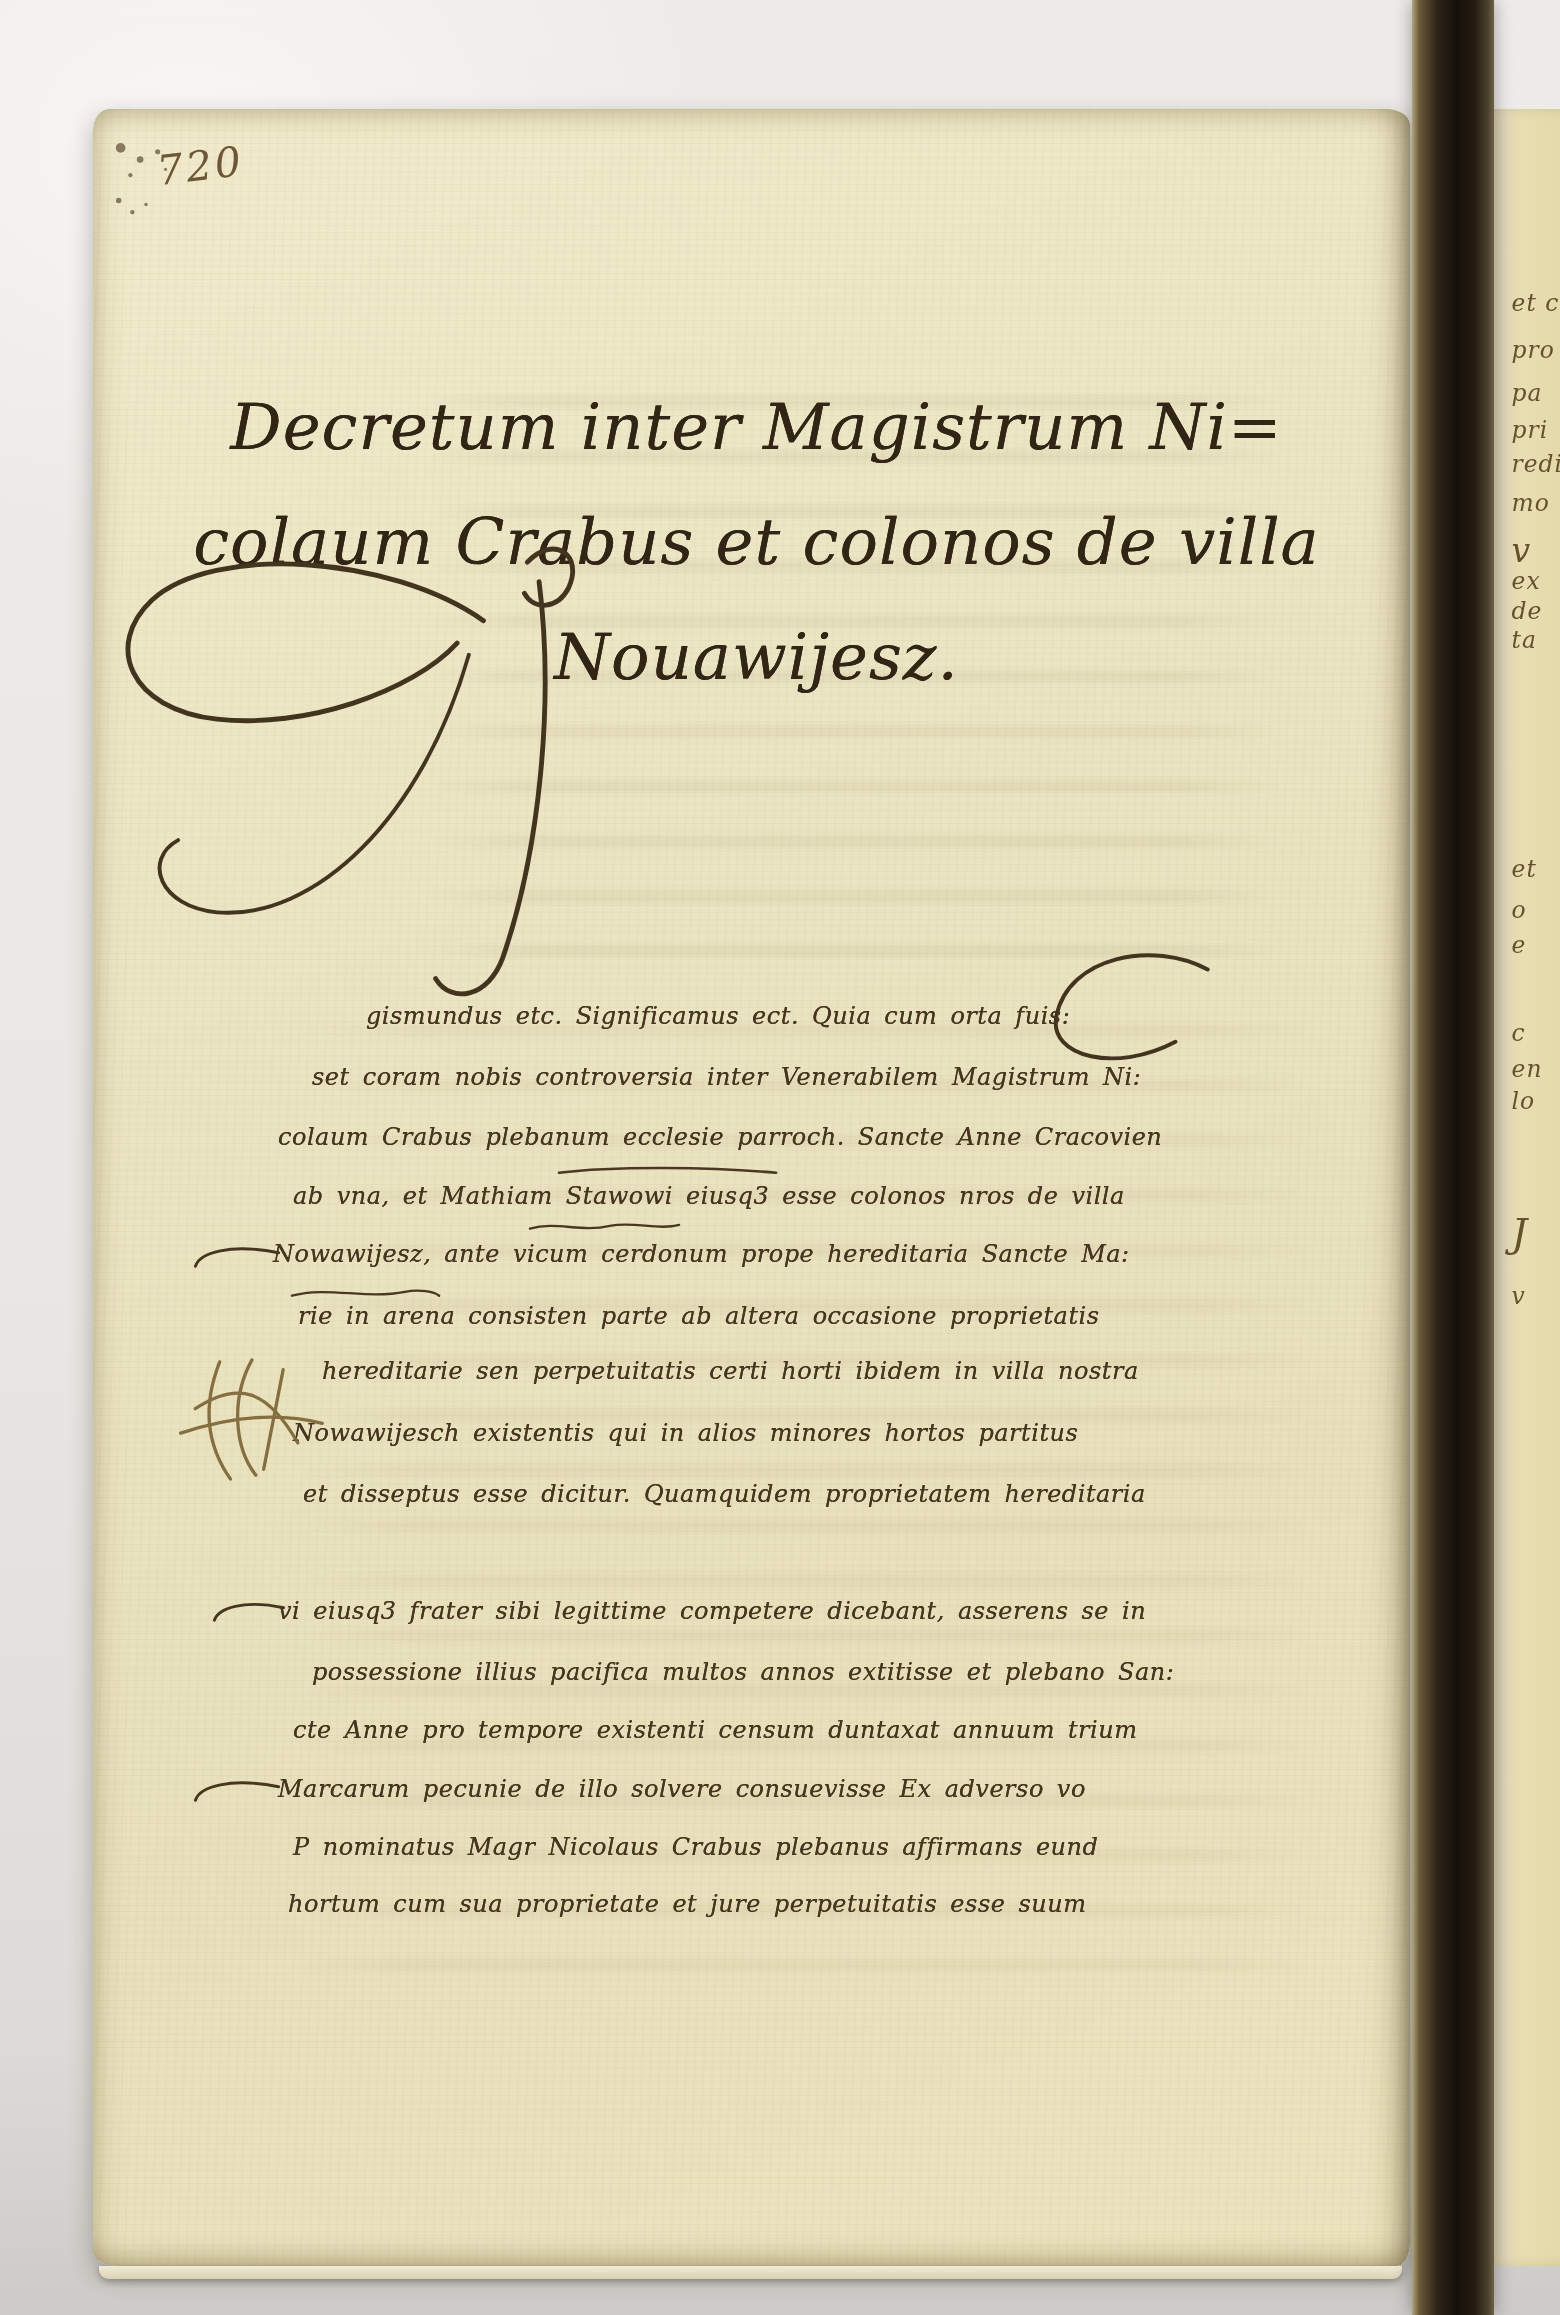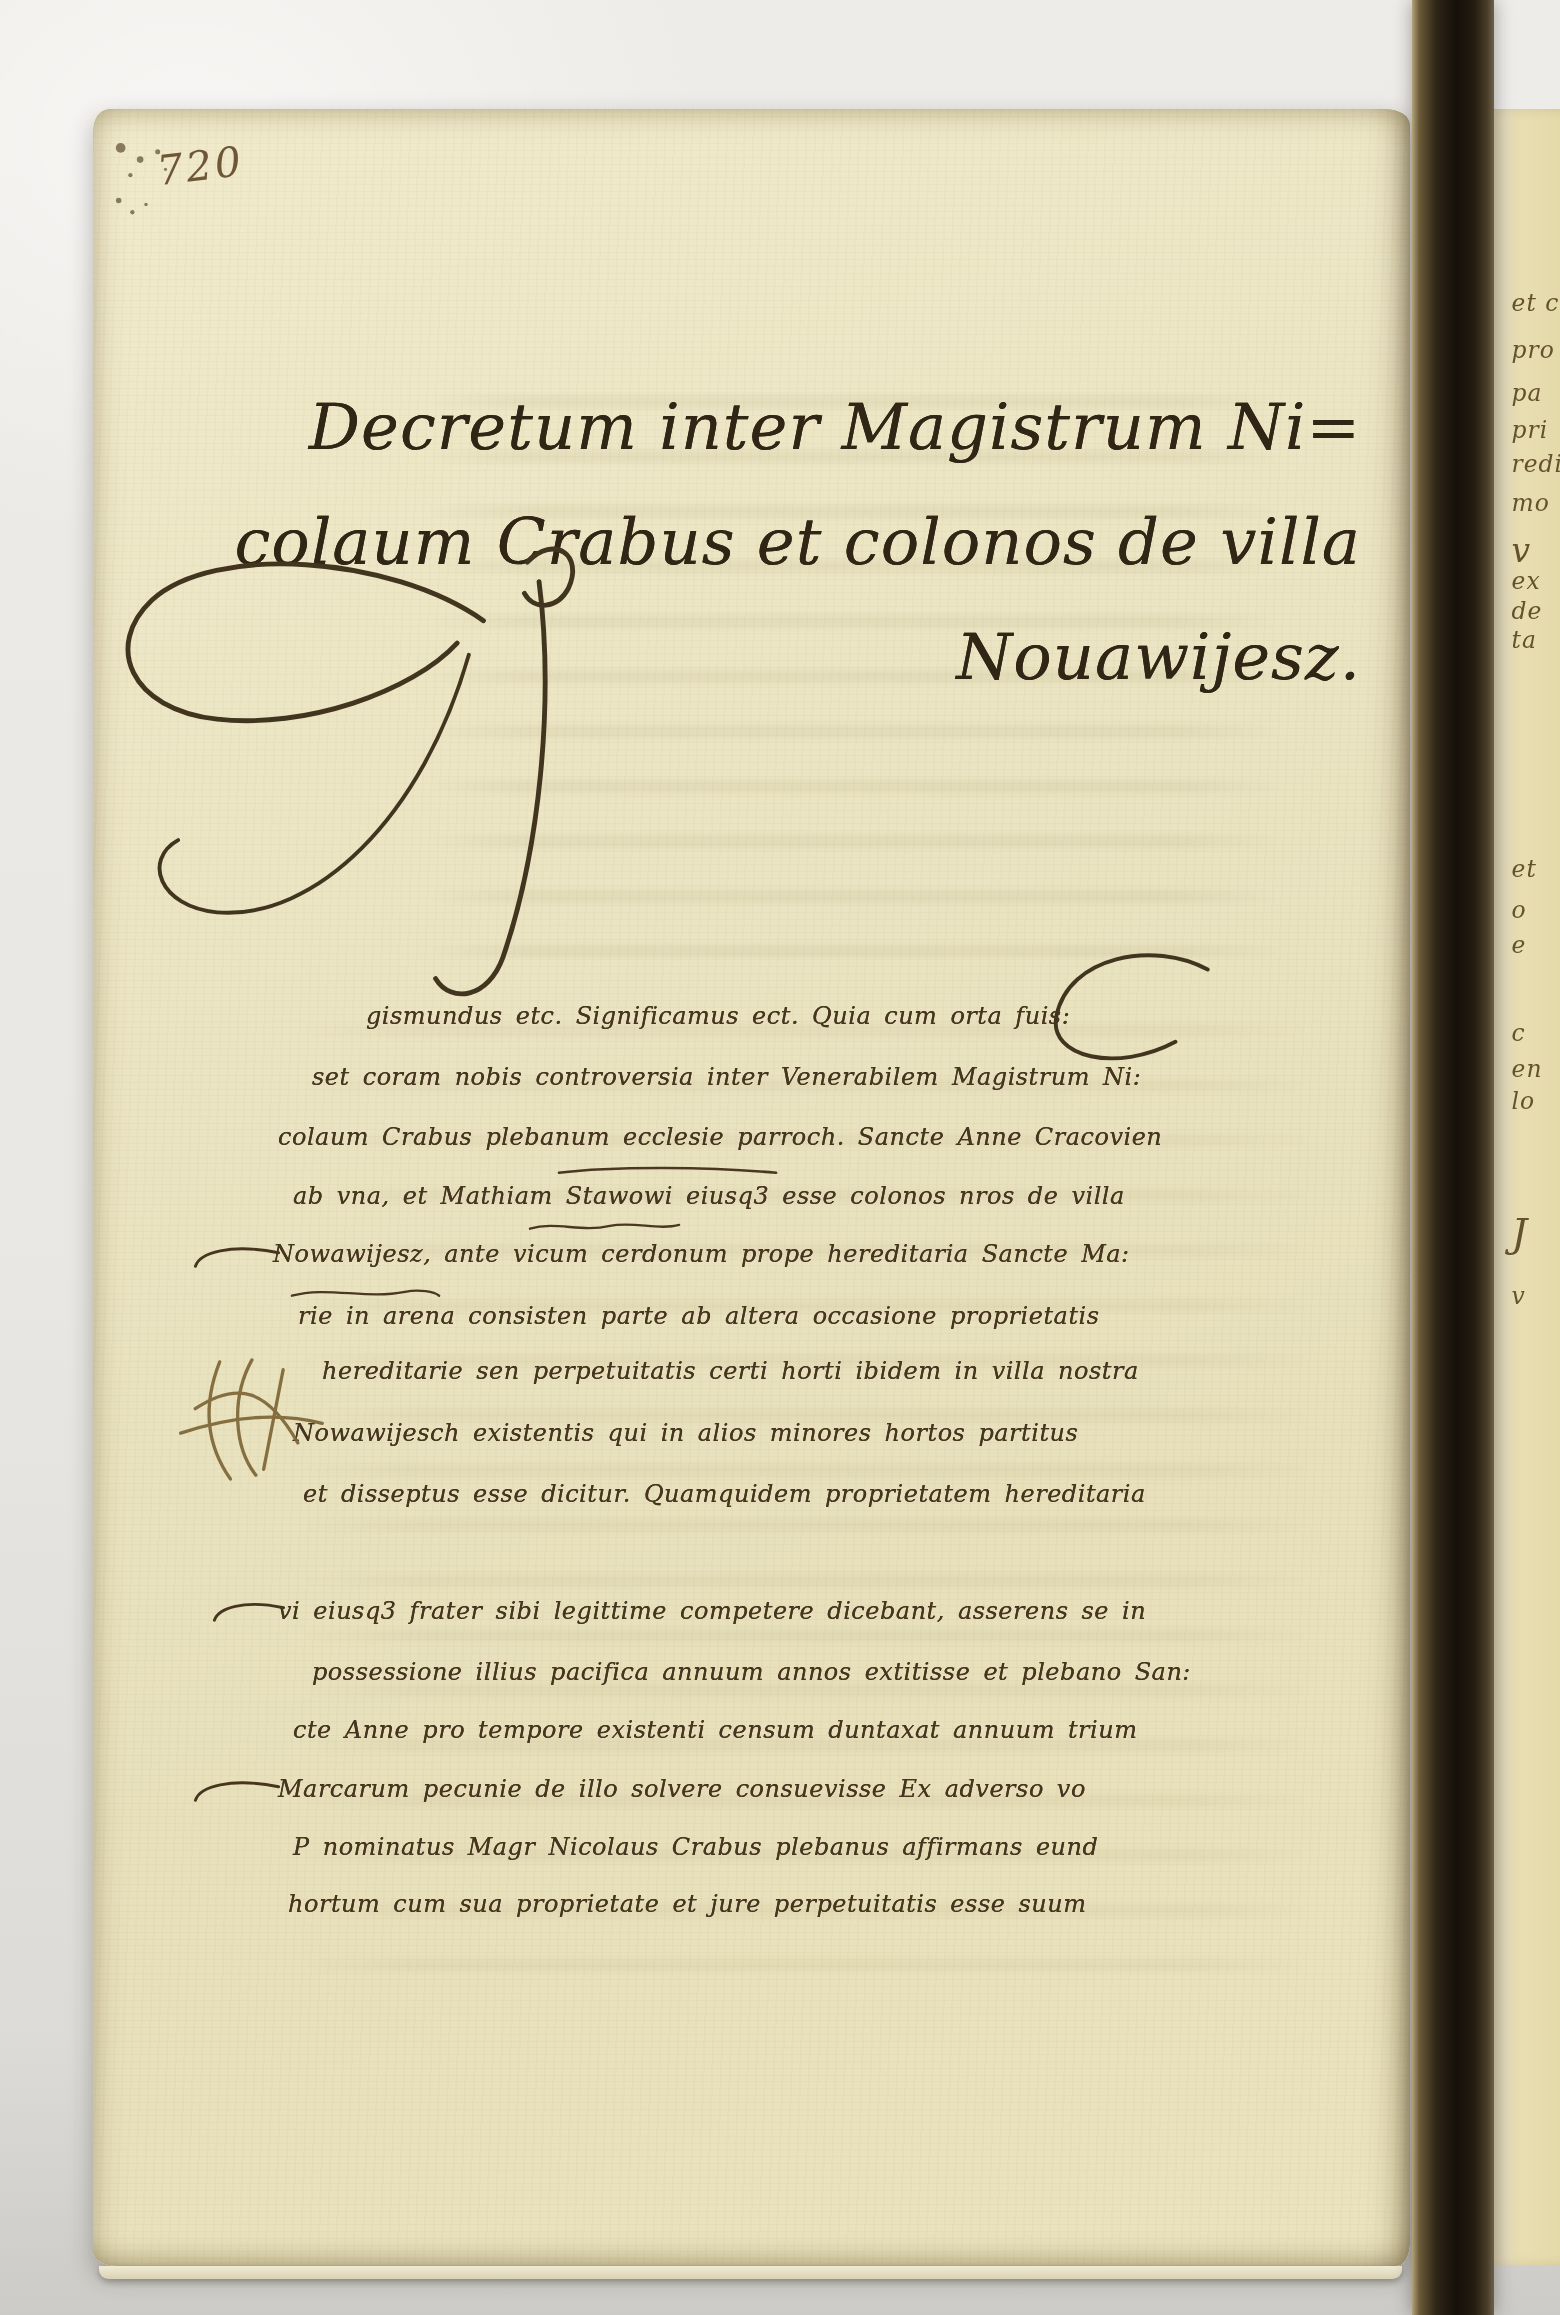--- a/index.html
+++ b/index.html
@@ -25,21 +25,21 @@
   .showthrough{position:absolute;filter:blur(2.9px);opacity:.8;pointer-events:none;
     background:repeating-linear-gradient(0deg, rgba(118,98,54,.085) 0 12.7px, transparent 12.7px 55px);
     -webkit-mask-image:linear-gradient(90deg,transparent 0,black 12%,black 88%,transparent 100%);
             mask-image:linear-gradient(90deg,transparent 0,black 12%,black 88%,transparent 100%);}
   .st1{left:332px;top:283px;width:858px;height:566px;}
   .st2{left:205px;top:907px;width:1014px;height:956px;opacity:.6;}
 
   .folio{position:absolute;left:64px;top:33px;font-size:41px;font-style:italic;
     color:#6d5737;transform:rotate(-7deg);letter-spacing:2.9px;}
 
-  .title{position:absolute;left:59px;top:261px;width:1209px;text-align:right;}
+  .title{position:absolute;left:59px;top:261px;width:1209px;text-align:center;}
   .title-line{font-style:italic;font-size:64px;line-height:115px;color:#312615;
     letter-spacing:1px;white-space:nowrap;text-shadow:0 0 0.6px #312615;}
 
   .body-line{position:absolute;font-style:italic;font-size:24px;color:#46351f;
     letter-spacing:0.5px;word-spacing:4.9px;white-space:nowrap;text-shadow:0 0 0.4px #46351f;}
 
   .stroke{position:absolute;pointer-events:none;}
 
   
   .binding{position:absolute;left:1412px;top:0;width:82px;height:2315px;
@@ -102,21 +102,21 @@
     <div class="body-line" style="top:893px;left:273px">gismundus etc. Significamus ect. Quia cum orta fuis:</div>
     <div class="body-line" style="top:954px;left:219px">set coram nobis controversia inter Venerabilem Magistrum Ni:</div>
     <div class="body-line" style="top:1014px;left:185px">colaum Crabus plebanum ecclesie parroch. Sancte Anne Cracovien</div>
     <div class="body-line" style="top:1073px;left:200px">ab vna, et Mathiam Stawowi eiusq3 esse colonos nros de villa</div>
     <div class="body-line" style="top:1131px;left:180px">Nowawijesz, ante vicum cerdonum prope hereditaria Sancte Ma:</div>
     <div class="body-line" style="top:1193px;left:205px">rie in arena consisten parte ab altera occasione proprietatis</div>
     <div class="body-line" style="top:1248px;left:229px">hereditarie sen perpetuitatis certi horti ibidem in villa nostra</div>
     <div class="body-line" style="top:1310px;left:200px">Nowawijesch existentis qui in alios minores hortos partitus</div>
     <div class="body-line" style="top:1371px;left:210px">et disseptus esse dicitur. Quamquidem proprietatem hereditaria</div>
     <div class="body-line" style="top:1488px;left:185px">vi eiusq3 frater sibi legittime competere dicebant, asserens se in</div>
-    <div class="body-line" style="top:1549px;left:219px">possessione illius pacifica annuum annos extitisse et plebano San:</div>
+    <div class="body-line" style="top:1549px;left:219px">possessione illius pacifica multos annos extitisse et plebano San:</div>
     <div class="body-line" style="top:1607px;left:200px">cte Anne pro tempore existenti censum duntaxat annuum trium</div>
     <div class="body-line" style="top:1666px;left:185px">Marcarum pecunie de illo solvere consuevisse Ex adverso vo</div>
     <div class="body-line" style="top:1724px;left:200px">P nominatus Magr Nicolaus Crabus plebanus affirmans eund</div>
     <div class="body-line" style="top:1781px;left:195px">hortum cum sua proprietate et jure perpetuitatis esse suum</div>
 
     <svg class="stroke" style="left:463px;top:1055px" width="224" height="13.7" viewBox="0 0 230 14">
       <path d="M 3 9 C 60 2 160 3 226 9" fill="none" stroke="#4a3823" stroke-width="2.6" stroke-linecap="round"></path>
     </svg>
     <svg class="stroke" style="left:434px;top:1110px" width="156" height="15.6" viewBox="0 0 160 16">
       <path d="M 3 10 C 30 2 55 14 85 7 C 110 2 135 12 156 6" fill="none" stroke="#4a3823" stroke-width="2.4" stroke-linecap="round"></path>

